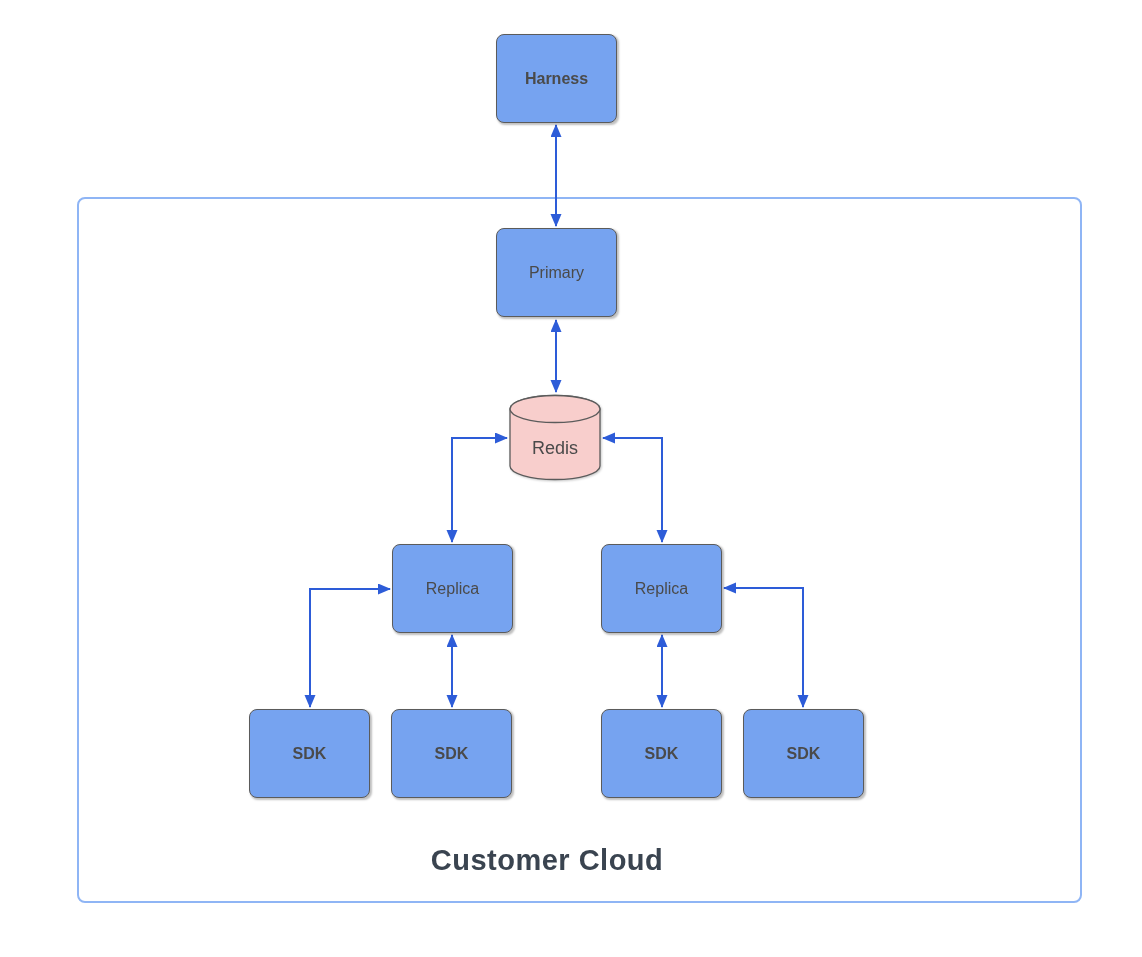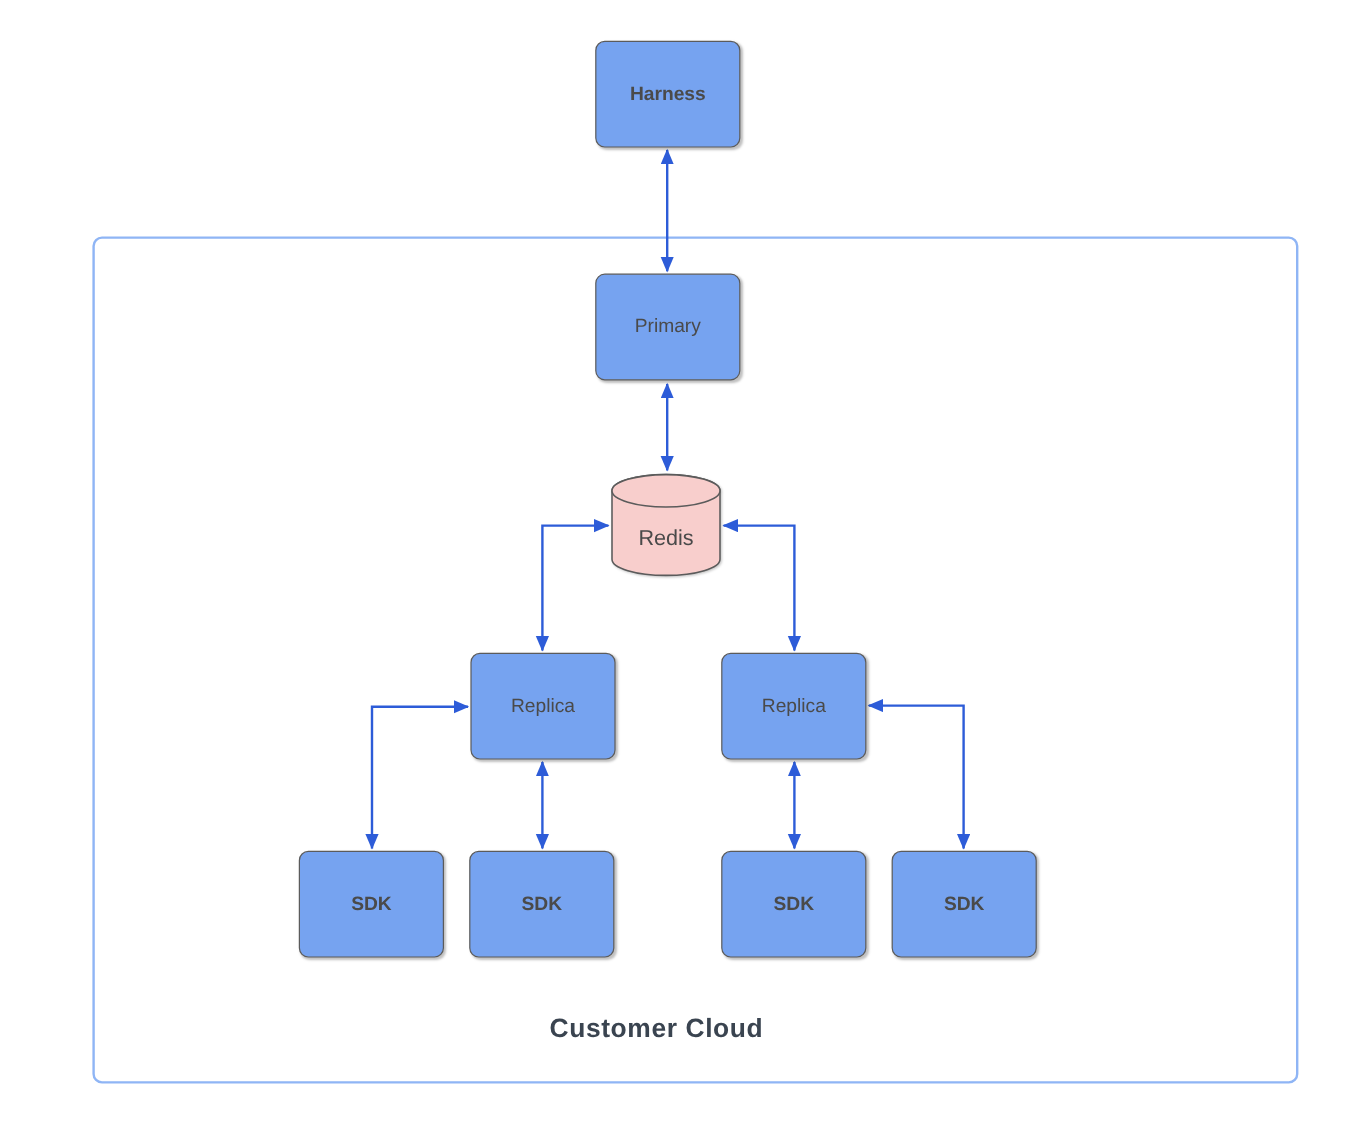--- a/index.html
+++ b/index.html
@@ -64,21 +64,21 @@
   .cyl .lid{fill:var(--redis-fill);stroke:var(--node-border);stroke-width:1.3;}
   .cyl .lbl{
     position:absolute;left:0;right:0;top:44px;
     text-align:center;
     color:var(--label);font-size:18px;
   }
   .cloud-title{
     position:absolute;
     left:547px;top:844px;
     transform:translateX(-50%);
-    font-size:22px;font-weight:bold;
+    font-size:29px;font-weight:bold;
     color:var(--title);
     white-space:nowrap;
     letter-spacing:0.5px;
   }
   
   .n-harness{left:496px;top:34px;}
   .n-primary{left:496px;top:228px;}
   .n-replica-left{left:392px;top:544px;}
   .n-replica-right{left:601px;top:544px;}
   .n-sdk-1{left:249px;top:709px;}

